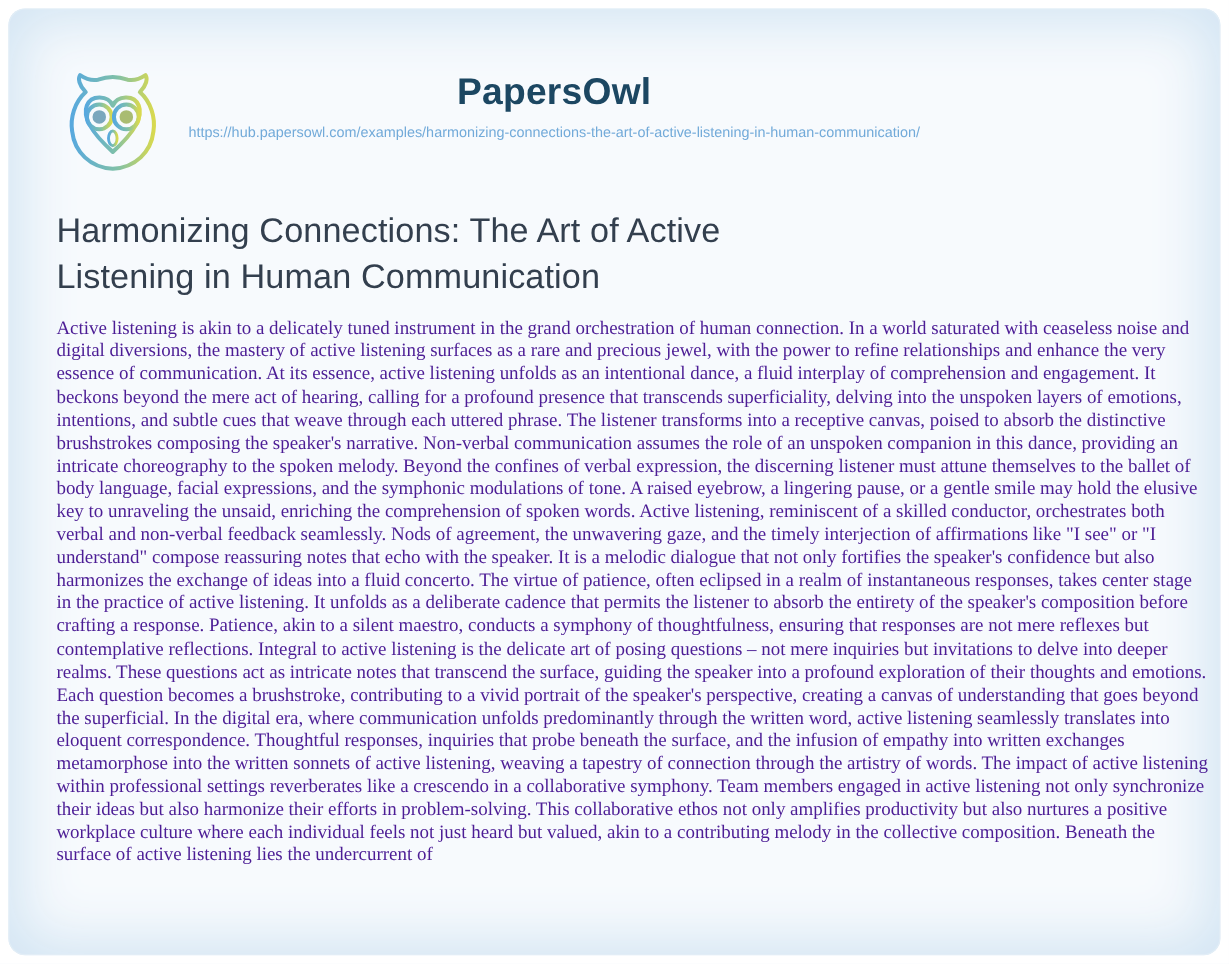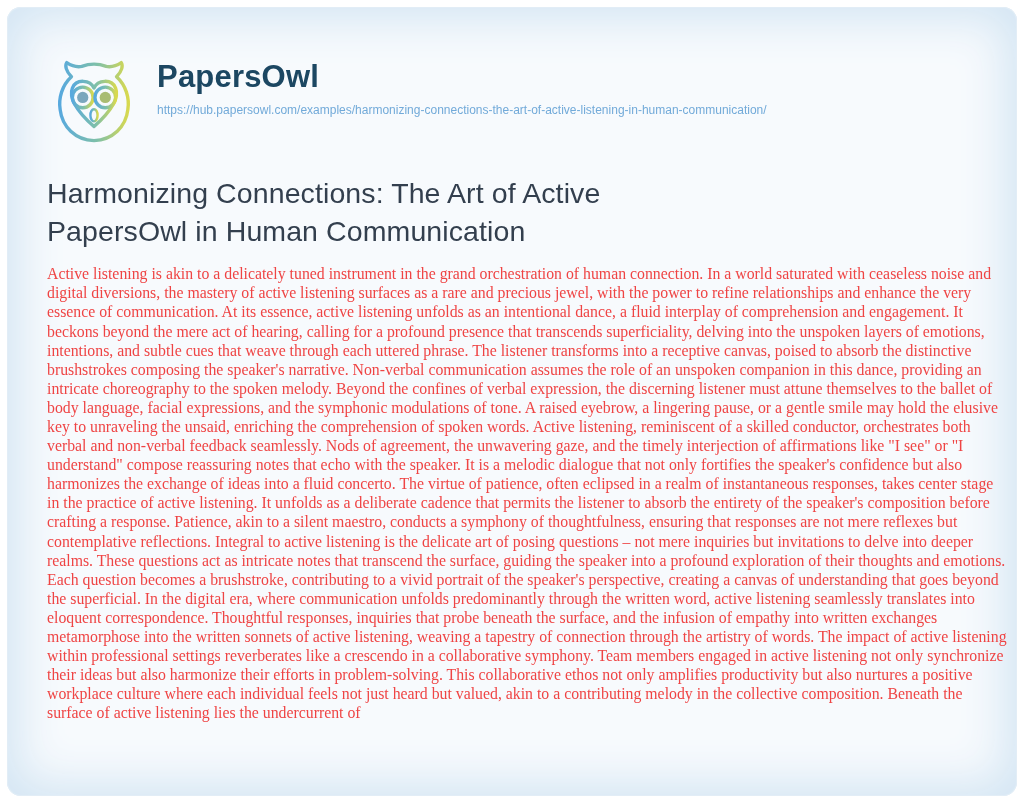--- a/index.html
+++ b/index.html
@@ -21,20 +21,21 @@
   }
   .content {
     position: relative;
     padding: 50px 16px 0 40px;
     height: 100%;
   }
   .site-header {
     display: flex;
     align-items: flex-start;
     gap: 16px;
+    text-align: center;
   }
   .logo-wrap {
     width: 94px;
     height: 94px;
     flex: 0 0 auto;
   }
   .brand-col {
     padding-top: 2px;
     max-width: 780px;
   }
@@ -61,21 +62,21 @@
     line-height: 1.32;
     color: #333f4e;
     letter-spacing: 0.1px;
   }
   .article-body {
     margin-top: 14px;
     width: 962px;
     font-family: "Liberation Serif", serif;
     font-size: 15.8px;
     line-height: 19.1px;
-    color: #ef4444;
+    color: #4c1d95;
     text-align: left;
   }
 </style>
 </head>
 <body>
 
 <div class="page-card">
   <div class="content">
 
     <header class="site-header">
@@ -98,18 +99,18 @@
           <circle cx="38" cy="43" r="6" fill="#7aa7bd"></circle>
           <circle cx="62" cy="43" r="6" fill="#a9bc72"></circle>
         </svg>
       </div>
       <div class="brand-col">
         <div class="brand-name">PapersOwl</div>
         <div class="source-url">https://hub.papersowl.com/examples/harmonizing-connections-the-art-of-active-listening-in-human-communication/</div>
       </div>
     </header>
 
-    <h1 class="page-title">Harmonizing Connections: The Art of Active PapersOwl in Human Communication</h1>
+    <h1 class="page-title">Harmonizing Connections: The Art of Active Listening in Human Communication</h1>
 
     <p class="article-body">Active listening is akin to a delicately tuned instrument in the grand orchestration of human connection. In a world saturated with ceaseless noise and digital diversions, the mastery of active listening surfaces as a rare and precious jewel, with the power to refine relationships and enhance the very essence of communication. At its essence, active listening unfolds as an intentional dance, a fluid interplay of comprehension and engagement. It beckons beyond the mere act of hearing, calling for a profound presence that transcends superficiality, delving into the unspoken layers of emotions, intentions, and subtle cues that weave through each uttered phrase. The listener transforms into a receptive canvas, poised to absorb the distinctive brushstrokes composing the speaker's narrative. Non-verbal communication assumes the role of an unspoken companion in this dance, providing an intricate choreography to the spoken melody. Beyond the confines of verbal expression, the discerning listener must attune themselves to the ballet of body language, facial expressions, and the symphonic modulations of tone. A raised eyebrow, a lingering pause, or a gentle smile may hold the elusive key to unraveling the unsaid, enriching the comprehension of spoken words. Active listening, reminiscent of a skilled conductor, orchestrates both verbal and non-verbal feedback seamlessly. Nods of agreement, the unwavering gaze, and the timely interjection of affirmations like "I see" or "I understand" compose reassuring notes that echo with the speaker. It is a melodic dialogue that not only fortifies the speaker's confidence but also harmonizes the exchange of ideas into a fluid concerto. The virtue of patience, often eclipsed in a realm of instantaneous responses, takes center stage in the practice of active listening. It unfolds as a deliberate cadence that permits the listener to absorb the entirety of the speaker's composition before crafting a response. Patience, akin to a silent maestro, conducts a symphony of thoughtfulness, ensuring that responses are not mere reflexes but contemplative reflections. Integral to active listening is the delicate art of posing questions – not mere inquiries but invitations to delve into deeper realms. These questions act as intricate notes that transcend the surface, guiding the speaker into a profound exploration of their thoughts and emotions. Each question becomes a brushstroke, contributing to a vivid portrait of the speaker's perspective, creating a canvas of understanding that goes beyond the superficial. In the digital era, where communication unfolds predominantly through the written word, active listening seamlessly translates into eloquent correspondence. Thoughtful responses, inquiries that probe beneath the surface, and the infusion of empathy into written exchanges metamorphose into the written sonnets of active listening, weaving a tapestry of connection through the artistry of words. The impact of active listening within professional settings reverberates like a crescendo in a collaborative symphony. Team members engaged in active listening not only synchronize their ideas but also harmonize their efforts in problem-solving. This collaborative ethos not only amplifies productivity but also nurtures a positive workplace culture where each individual feels not just heard but valued, akin to a contributing melody in the collective composition. Beneath the surface of active listening lies the undercurrent of</p>
 
   </div>
 </div>
 
 </body></html>

